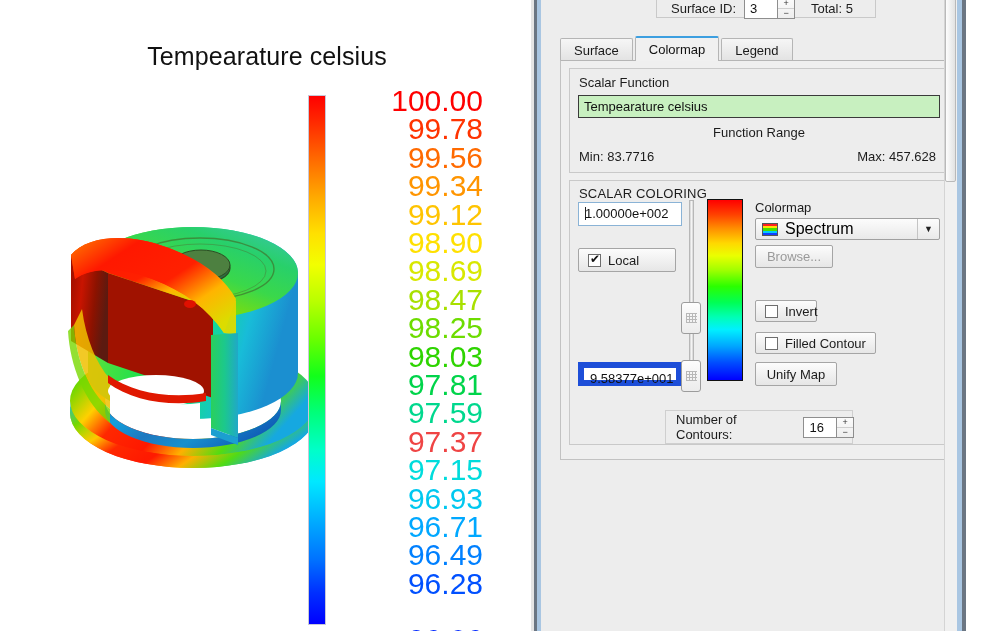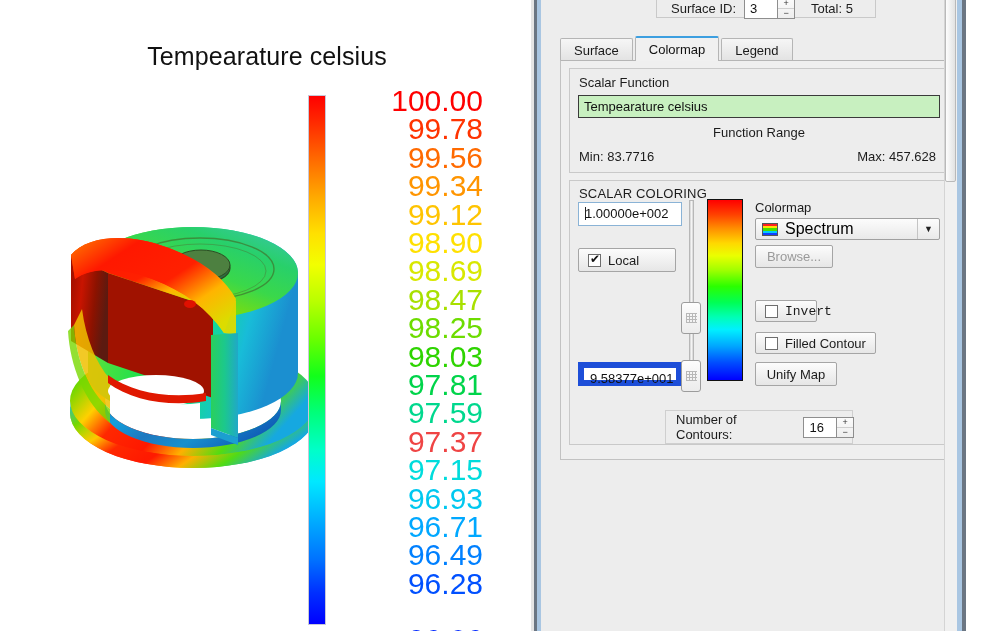--- a/index.html
+++ b/index.html
@@ -155,21 +155,21 @@
     display:flex; align-items:center; border-radius:2px;
   }
   .cm-swatch { width:16px; height:13px; margin:0 7px 0 6px; flex:none; border:1px solid #555;
     background:linear-gradient(to bottom,#ff2020 0 20%,#ffe000 20% 40%,#46e000 40% 62%,#00c8ff 62% 82%,#1040ff 82% 100%); }
   .cm-arrow { margin-left:auto; width:22px; height:20px; border-left:1px solid #c4c4c4;
               display:flex; align-items:center; justify-content:center; font-size:9px; color:#222; }
   .browse {
     position:absolute; left:755px; top:245px; width:78px; height:23px;
     justify-content:center; color:#9a9a9a;
   }
-  .invert { left:755px; top:300px; width:62px; height:22px;font-family:Liberation Mono, monospace; }
+  .invert { left:755px; top:300px; width:62px; height:22px; }
   .filled { left:755px; top:332px; width:121px; height:22px; }
   .unify { left:755px; top:362px; width:82px; height:24px; justify-content:center; }
 
   .contour-grp { left:665px; top:410px; width:188px; height:34px; border:1px solid #cfcfcf; }
   .contour-row { position:absolute; left:0; top:0; width:188px; height:32px; display:flex; align-items:center; padding-left:10px; }
 
   
   .scroll-track { position:absolute; left:944px; top:-8px; width:13px; height:645px; background:#f0f0f0; border-left:1px solid #d4d4d4;}
   .scroll-thumb { position:absolute; left:945px; top:-8px; width:11px; height:190px;
                   background:linear-gradient(to right,#fdfdfd,#e2e2e2); border:1px solid #b9b9b9; border-radius:2px; }

